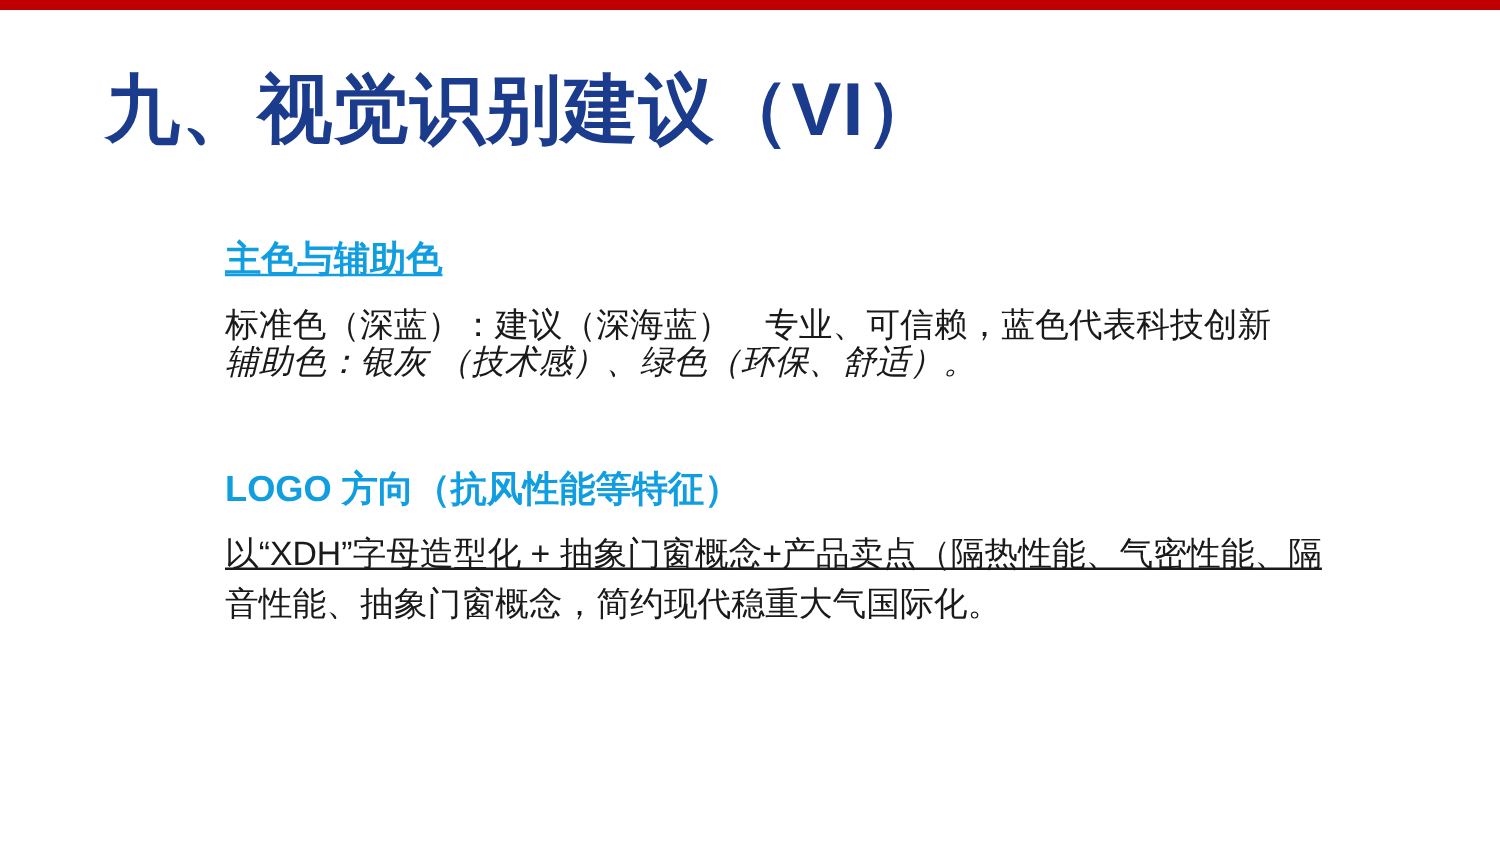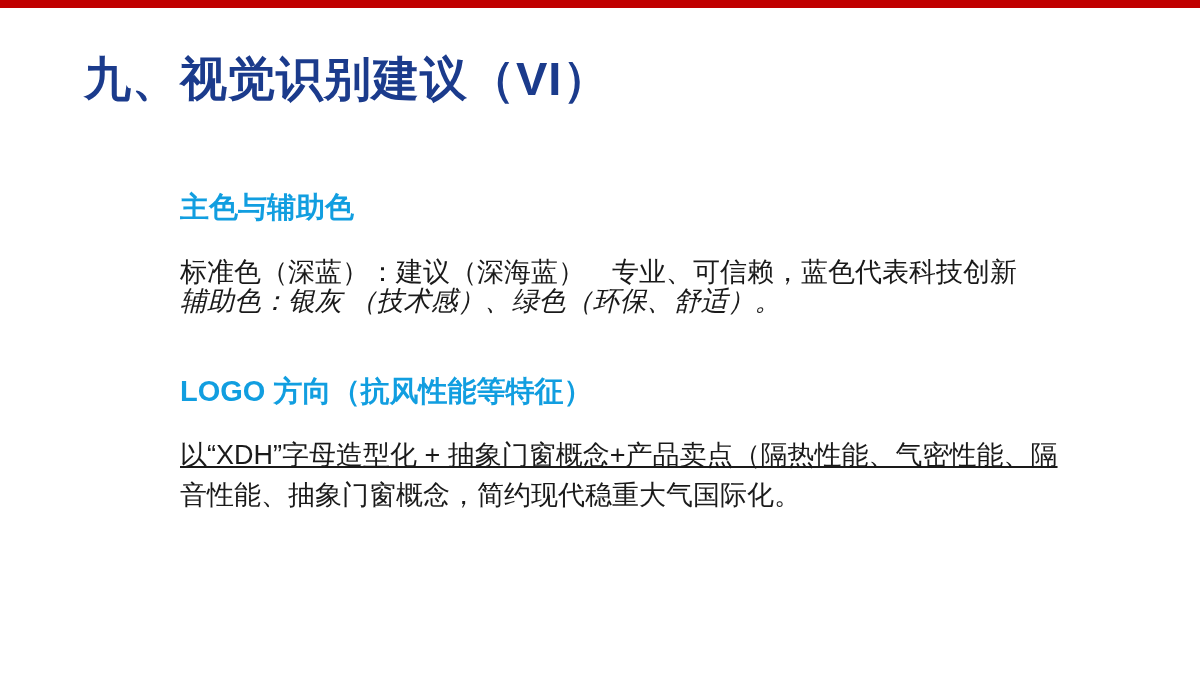--- a/index.html
+++ b/index.html
@@ -19,44 +19,43 @@
     top: 0;
     left: 0;
     width: 1200px;
     height: 8px;
     background: #c00000;
   }
   .slide-title {
     position: absolute;
     left: 84px;
     top: 48px;
-    font-size: 47px;
+    font-size: 60px;
     font-weight: 800;
     letter-spacing: 1px;
     color: #1b3b8c;
     white-space: nowrap;
   }
   .section-heading {
     position: absolute;
     left: 180px;
     font-size: 29px;
     font-weight: 700;
     color: #119ee0;
     white-space: nowrap;
   }
   .body-line {
     position: absolute;
     left: 180px;
     font-size: 27px;
     font-weight: 400;
     color: #1a1a1a;
     white-space: nowrap;
-    margin-top: 12px;
   }
-  .s1-heading { top: 188px; }
+  .s1-heading { top: 188px; text-decoration: underline; }
   .s1-line1   { top: 242px; }
   .s1-line2   { top: 271px; font-style: italic; }
   .s2-heading { top: 372px; }
   .s2-line1   { top: 425px; text-decoration: underline; }
   .s2-line2   { top: 465px; }
 </style>
 </head>
 <body>
 
 <div class="accent-bar"></div>

